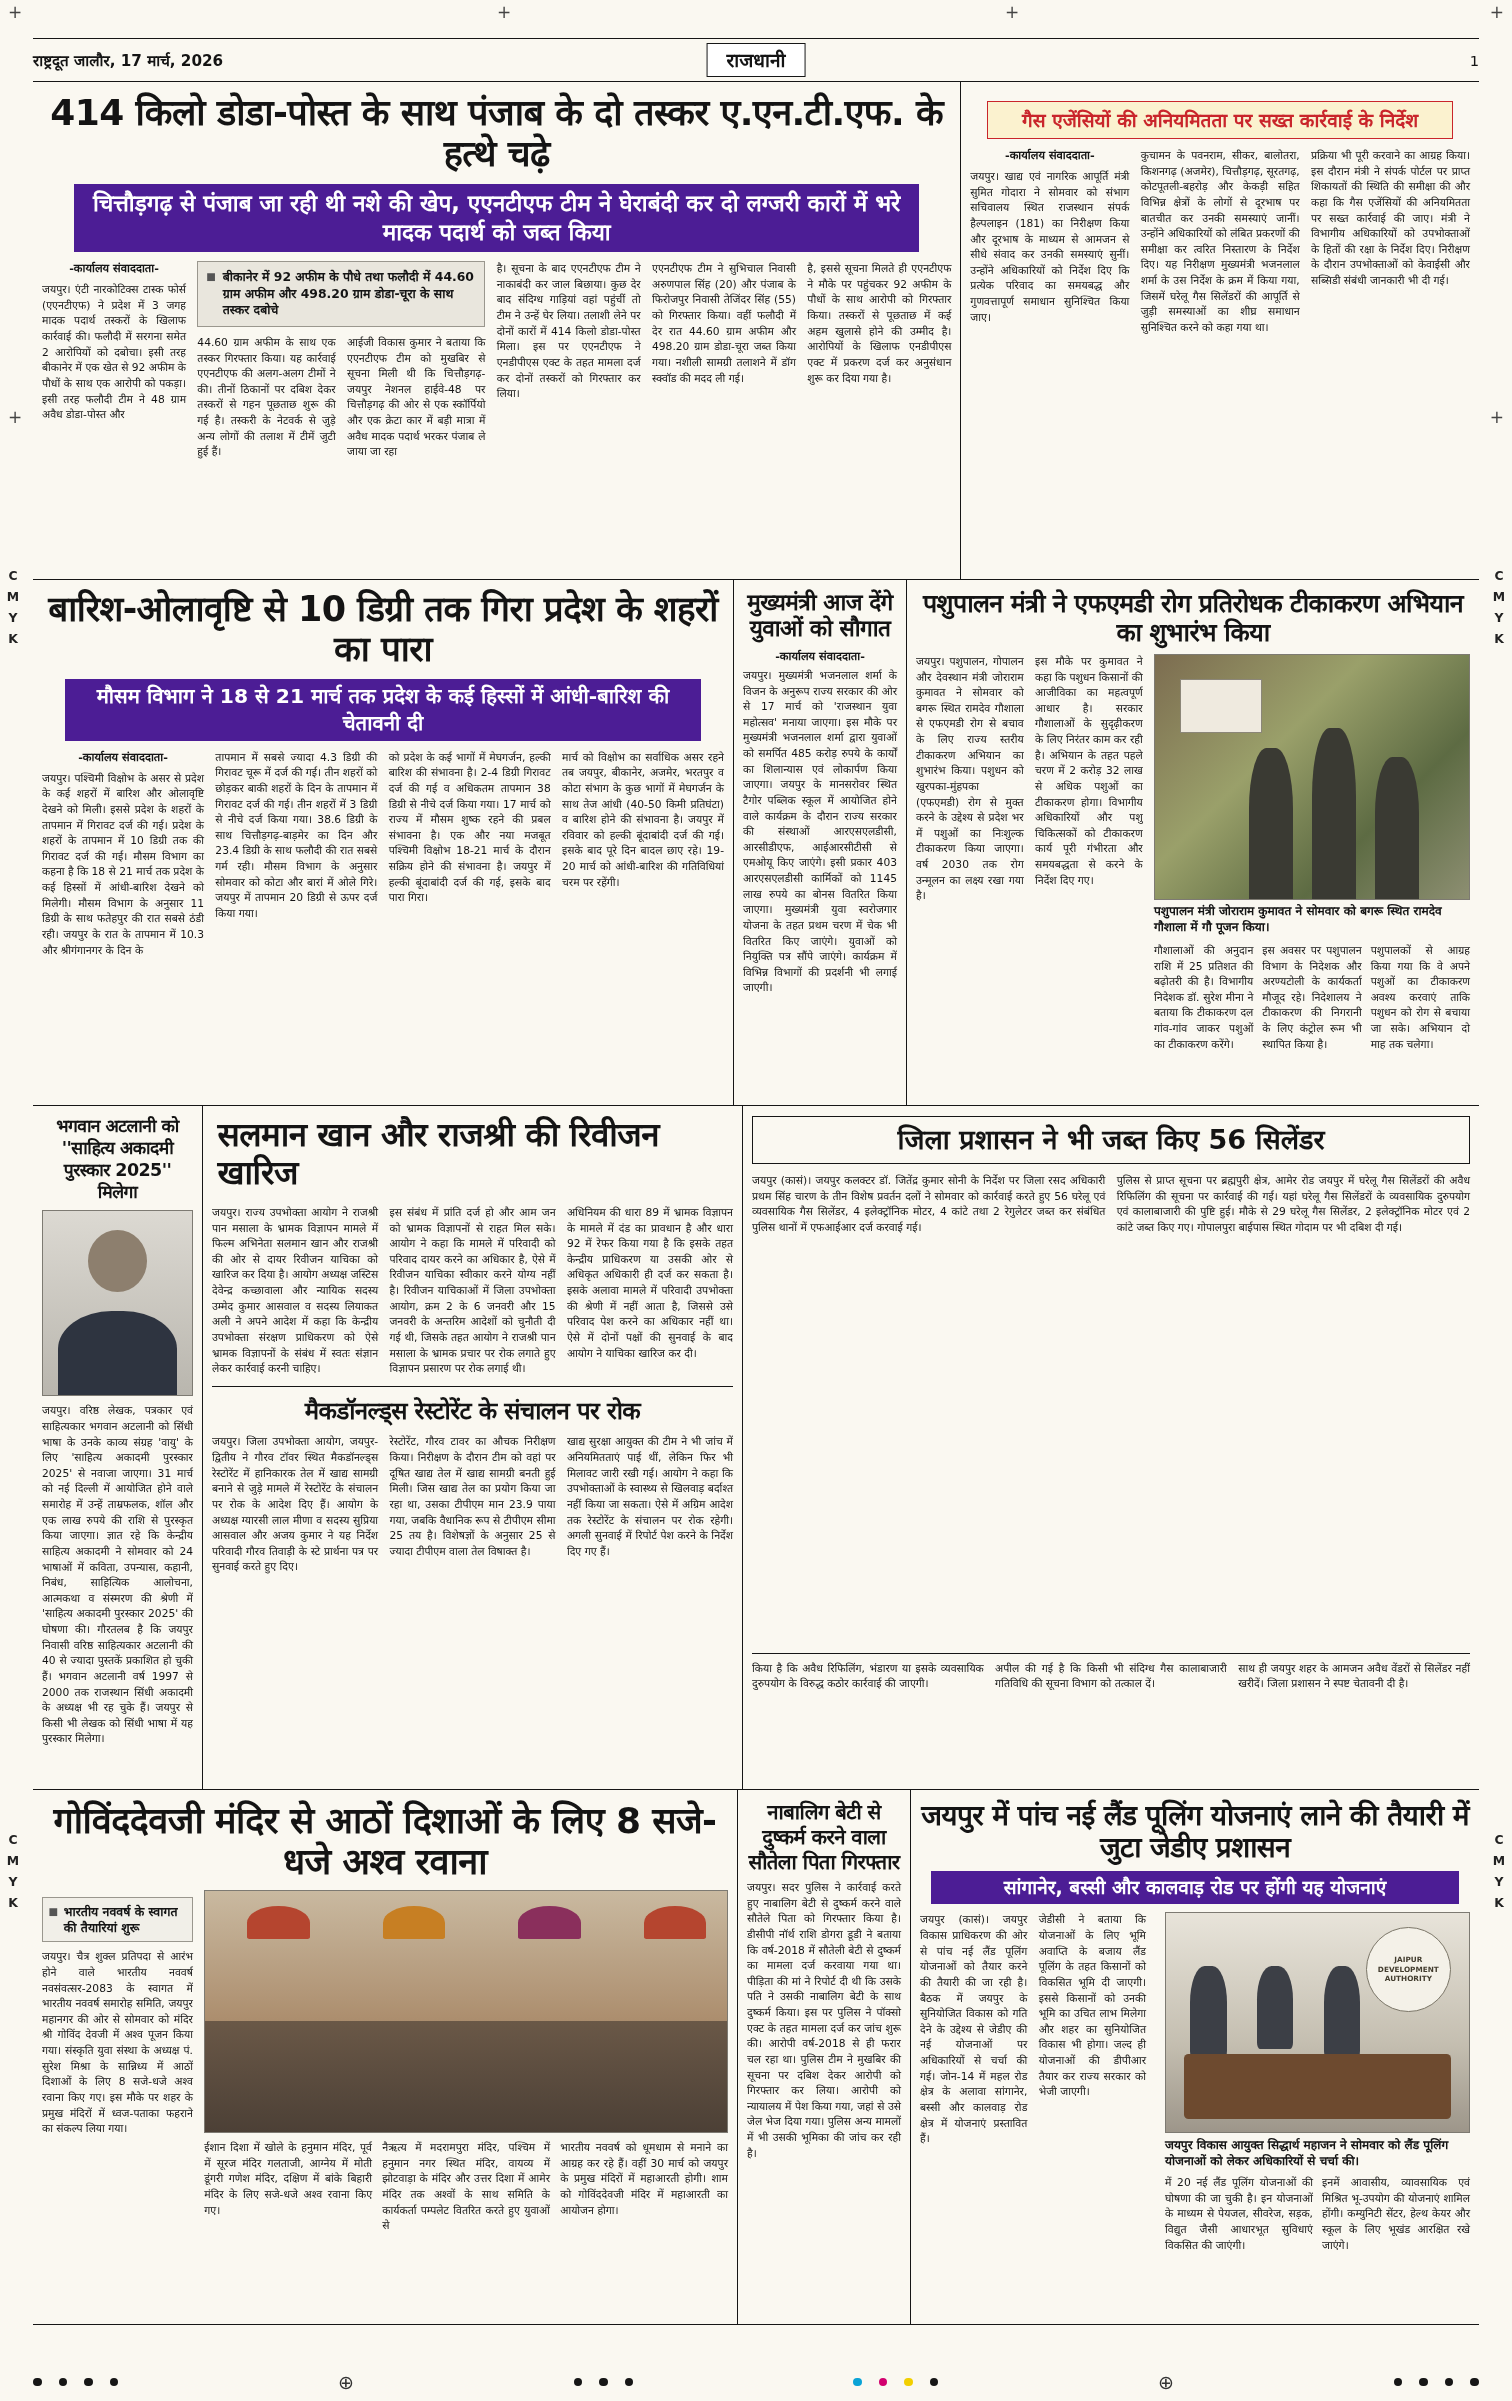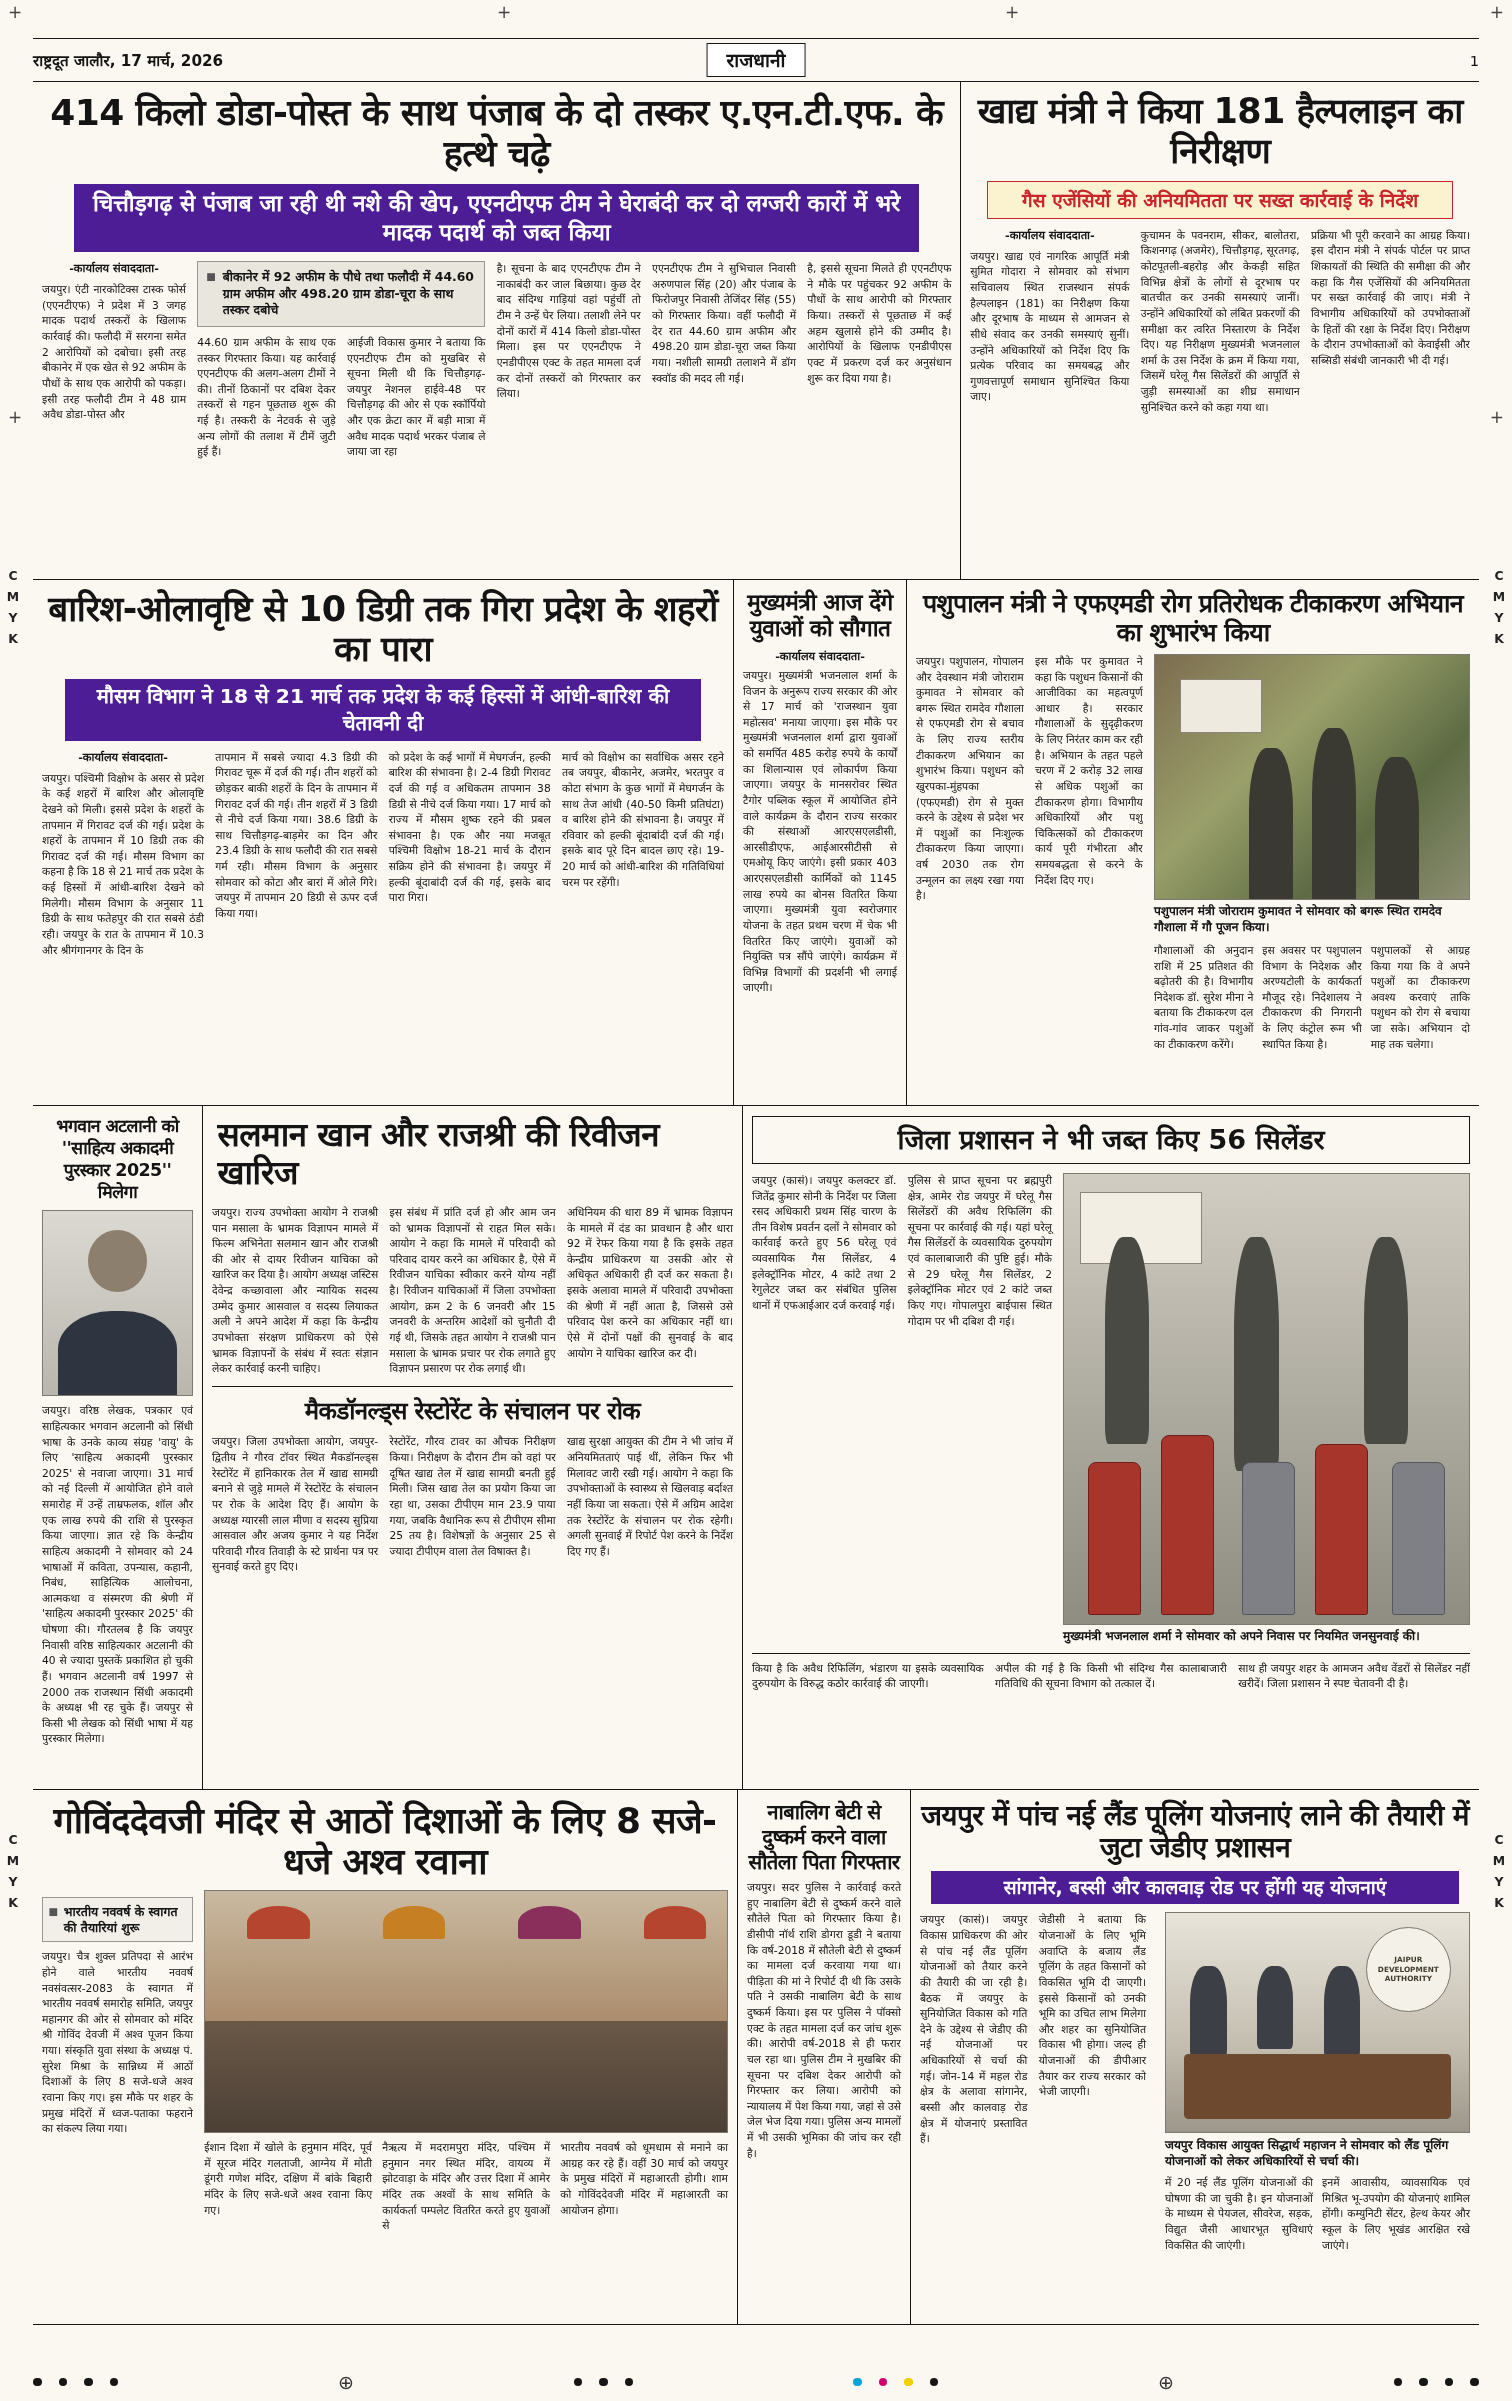--- a/index.html
+++ b/index.html
@@ -180,21 +180,20 @@
               <div class="col">आईजी विकास कुमार ने बताया कि एएनटीएफ टीम को मुखबिर से सूचना मिली थी कि चित्तौड़गढ़-जयपुर नेशनल हाईवे-48 पर चित्तौड़गढ़ की ओर से एक स्कॉर्पियो और एक क्रेटा कार में बड़ी मात्रा में अवैध मादक पदार्थ भरकर पंजाब ले जाया जा रहा</div>
             </div>
           </div>
           <div class="col">है। सूचना के बाद एएनटीएफ टीम ने नाकाबंदी कर जाल बिछाया। कुछ देर बाद संदिग्ध गाड़ियां वहां पहुंचीं तो टीम ने उन्हें घेर लिया। तलाशी लेने पर दोनों कारों में 414 किलो डोडा-पोस्त मिला। इस पर एएनटीएफ ने एनडीपीएस एक्ट के तहत मामला दर्ज कर दोनों तस्करों को गिरफ्तार कर लिया।</div>
           <div class="col">एएनटीएफ टीम ने सुभिचाल निवासी अरुणपाल सिंह (20) और पंजाब के फिरोजपुर निवासी तेजिंदर सिंह (55) को गिरफ्तार किया। वहीं फलौदी में देर रात 44.60 ग्राम अफीम और 498.20 ग्राम डोडा-चूरा जब्त किया गया। नशीली सामग्री तलाशने में डॉग स्क्वॉड की मदद ली गई।</div>
           <div class="col">है, इससे सूचना मिलते ही एएनटीएफ ने मौके पर पहुंचकर 92 अफीम के पौधों के साथ आरोपी को गिरफ्तार किया। तस्करों से पूछताछ में कई अहम खुलासे होने की उम्मीद है। आरोपियों के खिलाफ एनडीपीएस एक्ट में प्रकरण दर्ज कर अनुसंधान शुरू कर दिया गया है।</div>
         </div>
       </article>
 
       <article class="cell" style="flex:1">
-        <h1 class="hl a2-hl">खाद्य मंत्री ने किया 181 हैल्पलाइन का निरीक्षण</h1>
         <div class="creambox a2-box">गैस एजेंसियों की अनियमितता पर सख्त कार्रवाई के निर्देश</div>
         <div class="cols">
           <div class="col">
             <div class="byline">-कार्यालय संवाददाता-</div>
             <span>जयपुर। खाद्य एवं नागरिक आपूर्ति मंत्री सुमित गोदारा ने सोमवार को संभाग सचिवालय स्थित राजस्थान संपर्क हैल्पलाइन (181) का निरीक्षण किया और दूरभाष के माध्यम से आमजन से सीधे संवाद कर उनकी समस्याएं सुनीं। उन्होंने अधिकारियों को निर्देश दिए कि प्रत्येक परिवाद का समयबद्ध और गुणवत्तापूर्ण समाधान सुनिश्चित किया जाए।</span>
           </div>
           <div class="col">कुचामन के पवनराम, सीकर, बालोतरा, किशनगढ़ (अजमेर), चित्तौड़गढ़, सूरतगढ़, कोटपूतली-बहरोड़ और केकड़ी सहित विभिन्न क्षेत्रों के लोगों से दूरभाष पर बातचीत कर उनकी समस्याएं जानीं। उन्होंने अधिकारियों को लंबित प्रकरणों की समीक्षा कर त्वरित निस्तारण के निर्देश दिए। यह निरीक्षण मुख्यमंत्री भजनलाल शर्मा के उस निर्देश के क्रम में किया गया, जिसमें घरेलू गैस सिलेंडरों की आपूर्ति से जुड़ी समस्याओं का शीघ्र समाधान सुनिश्चित करने को कहा गया था।</div>
           <div class="col">प्रक्रिया भी पूरी करवाने का आग्रह किया। इस दौरान मंत्री ने संपर्क पोर्टल पर प्राप्त शिकायतों की स्थिति की समीक्षा की और कहा कि गैस एजेंसियों की अनियमितता पर सख्त कार्रवाई की जाए। मंत्री ने विभागीय अधिकारियों को उपभोक्ताओं के हितों की रक्षा के निर्देश दिए। निरीक्षण के दौरान उपभोक्ताओं को केवाईसी और सब्सिडी संबंधी जानकारी भी दी गई।</div>
         </div>
       </article>
@@ -277,34 +276,20 @@
           </div>
         </article>
       </div>
 
       <article class="cell" style="flex:1">
         <h1 class="a9-hlbox">जिला प्रशासन ने भी जब्त किए 56 सिलेंडर</h1>
         <div class="a9grid">
           <div class="a9cols">
             <div class="col">जयपुर (कासं)। जयपुर कलक्टर डॉ. जितेंद्र कुमार सोनी के निर्देश पर जिला रसद अधिकारी प्रथम सिंह चारण के तीन विशेष प्रवर्तन दलों ने सोमवार को कार्रवाई करते हुए 56 घरेलू एवं व्यवसायिक गैस सिलेंडर, 4 इलेक्ट्रॉनिक मोटर, 4 कांटे तथा 2 रेगुलेटर जब्त कर संबंधित पुलिस थानों में एफआईआर दर्ज करवाई गई।</div>
             <div class="col">पुलिस से प्राप्त सूचना पर ब्रह्मपुरी क्षेत्र, आमेर रोड जयपुर में घरेलू गैस सिलेंडरों की अवैध रिफिलिंग की सूचना पर कार्रवाई की गई। यहां घरेलू गैस सिलेंडरों के व्यवसायिक दुरुपयोग एवं कालाबाजारी की पुष्टि हुई। मौके से 29 घरेलू गैस सिलेंडर, 2 इलेक्ट्रॉनिक मोटर एवं 2 कांटे जब्त किए गए। गोपालपुरा बाईपास स्थित गोदाम पर भी दबिश दी गई।</div>
-          </div>
-          <div class="a9right">
-            <div class="photo ph-cyl">
-              <div class="banner"></div>
-              <div class="person" style="left:10%"></div>
-              <div class="person" style="left:42%;height:52%"></div>
-              <div class="person" style="left:74%"></div>
-              <div class="cyl" style="left:6%"></div>
-              <div class="cyl" style="left:24%;height:40%"></div>
-              <div class="cyl gray" style="left:44%"></div>
-              <div class="cyl" style="left:62%;height:38%"></div>
-              <div class="cyl gray" style="left:81%"></div>
-            </div>
-            <div class="cap">मुख्यमंत्री भजनलाल शर्मा ने सोमवार को अपने निवास पर नियमित जनसुनवाई की।</div>
           </div>
         </div>
         <div class="a9bottom">
           <div class="col">किया है कि अवैध रिफिलिंग, भंडारण या इसके व्यवसायिक दुरुपयोग के विरुद्ध कठोर कार्रवाई की जाएगी।</div>
           <div class="col">अपील की गई है कि किसी भी संदिग्ध गैस कालाबाजारी गतिविधि की सूचना विभाग को तत्काल दें।</div>
           <div class="col">साथ ही जयपुर शहर के आमजन अवैध वेंडरों से सिलेंडर नहीं खरीदें। जिला प्रशासन ने स्पष्ट चेतावनी दी है।</div>
         </div>
       </article>
     </section>
 

